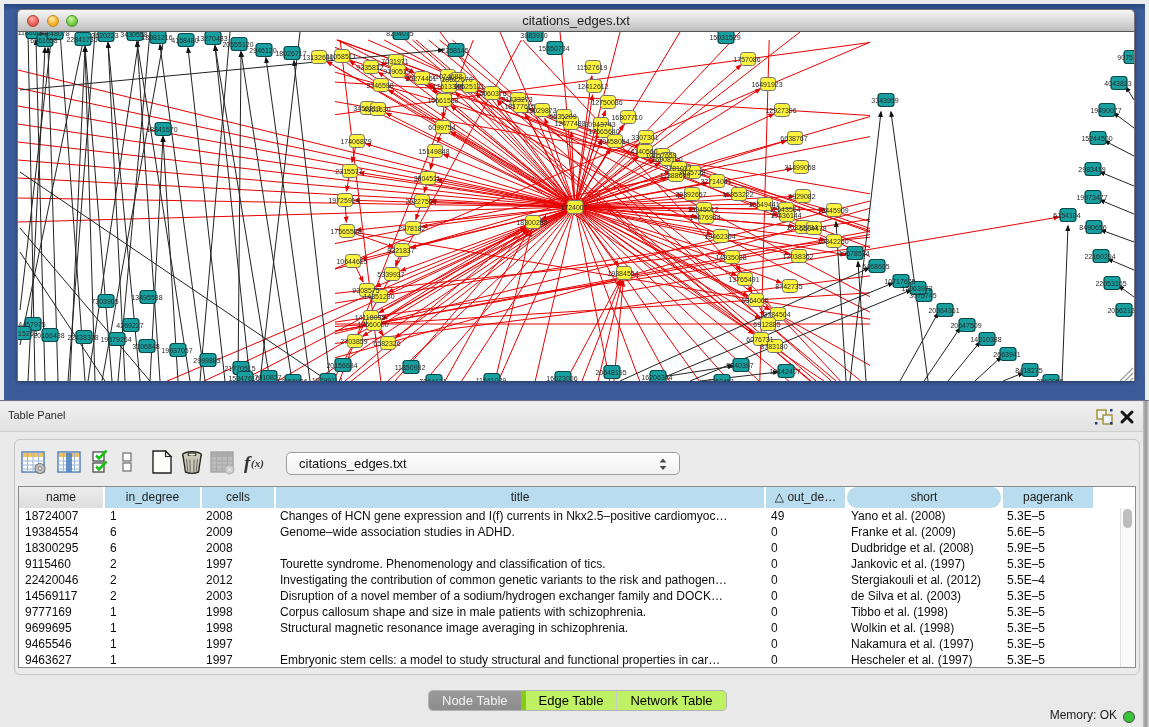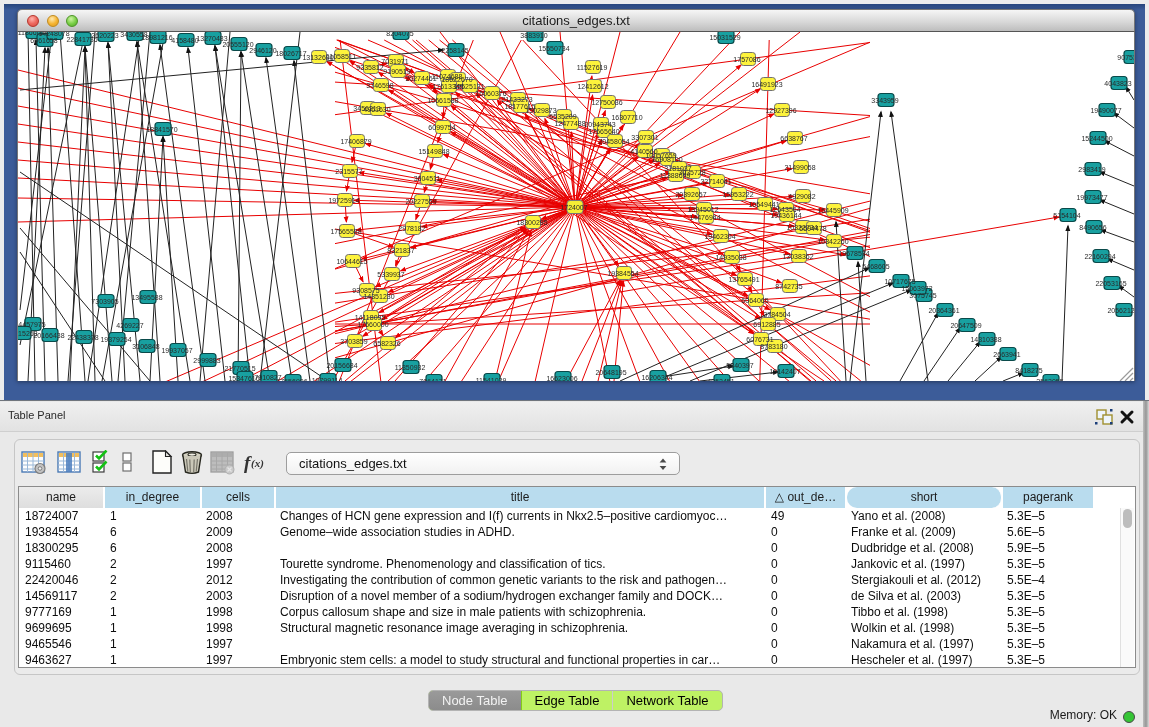--- a/index.html
+++ b/index.html
@@ -19,21 +19,21 @@
 #tbody { position:absolute; left:0; top:21px; width:1116px; font-size:12px; color:#0d0d0d; }
 .tr { position:relative; height:16px; line-height:16px; white-space:nowrap; }
 .tr div { position:absolute; top:0; overflow:hidden; }
 .c1 { left:6px; width:92px; } .c2 { left:91px; width:90px; } .c3 { left:187px; width:70px; }
 .c4 { left:261px; width:484px; } .c5 { left:752px; width:75px; } .c6 { left:832px; width:160px; } .c7 { left:988px; width:95px; }
 #vsb { position:absolute; right:1px; top:21px; width:14px; height:159px; background:#fafafa; border-left:1px solid #e0e0e0; }
 #vsb i { position:absolute; left:2px; top:1px; width:9px; height:19px; background:#bdbdbd; border-radius:5px; }
 #tabs { position:absolute; left:428px; top:273px; height:21px; display:flex; font-size:13px; border:1px solid #b3b3b3; border-radius:5px; overflow:hidden; background:#bef264;margin-top:16px; }
 #tabs div { padding:2px 13px 0; height:21px; }
 #tabs .sel { background:linear-gradient(#9a9a9a,#8a8a8a); color:#f2f2f2; }
-#tabs .mid { border-left:1px solid #84cc16; border-right:1px solid #ccc; }
+#tabs .mid { border-left:5px solid #84cc16; border-right:1px solid #ccc; }
 #mem { position:absolute; right:32px; bottom:5px; font-size:12px; color:#1a1a1a; }
 #memdot { position:absolute; right:14px; bottom:4px; width:12px; height:12px; border-radius:50%; background:#35c535; border:1.5px solid #4a4a4a; }
 </style></head>
 <body>
 <div id="desk">
  <div id="win">
   <div id="tbar">
     <div class="ttl">citations_edges.txt</div>
     <div class="tl" style="left:9px;background:radial-gradient(circle at 40% 30%,#ffb2ac,#ee6a60 50%,#d5473c);border:1px solid #b5352c;"></div>
     <div class="tl" style="left:29px;background:radial-gradient(circle at 40% 30%,#ffe9b0,#f5b32f 55%,#dd9a25);border:1px solid #c08a1e;"></div>

